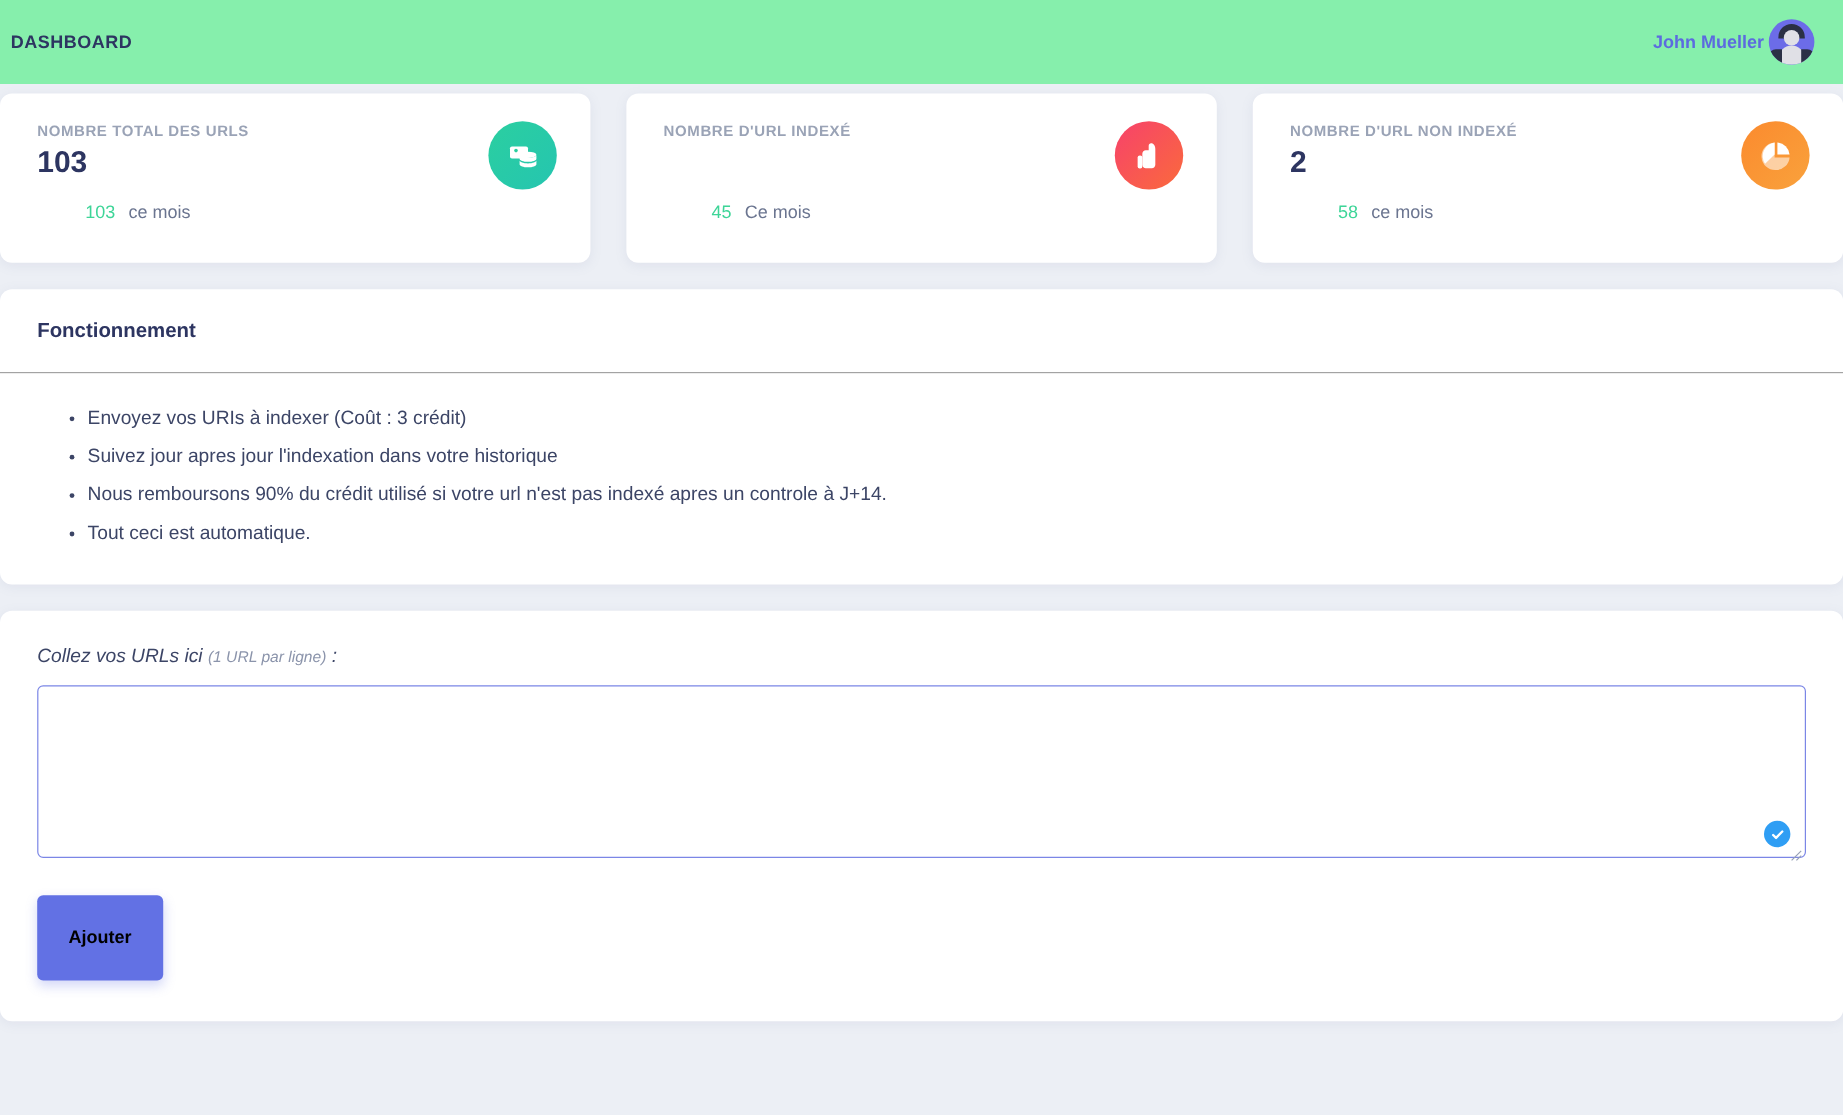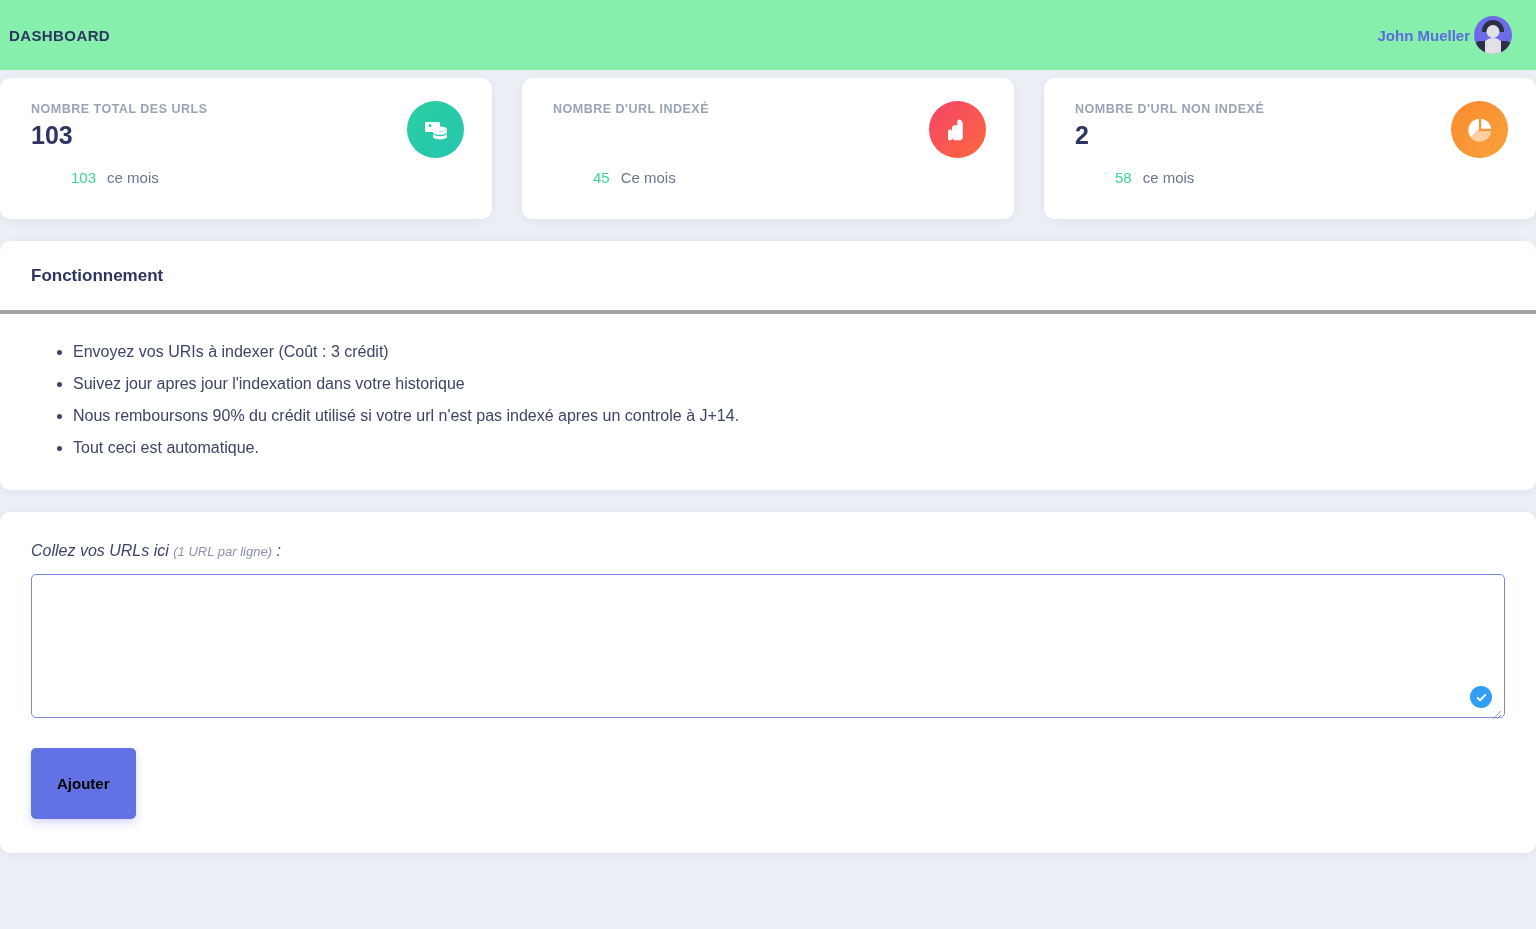--- a/index.html
+++ b/index.html
@@ -145,21 +145,21 @@
 
   
   .panel {
     background: #ffffff;
     border-radius: 10px;
     margin-bottom: 22px;
     box-shadow: 0 2px 10px rgba(120,130,170,0.10);
   }
   .panel-head {
     padding: 25px 31px 24px 31px;
-    border-bottom: 4px solid #a3a3a3;
+    border-bottom: 1px solid #a3a3a3;
   }
   .panel-title {
     font-size: 17px;
     font-weight: bold;
     color: #2d3561;
   }
   .panel-body { padding: 30px 31px 34px 31px; }
 
   .how-list {
     list-style: disc;

